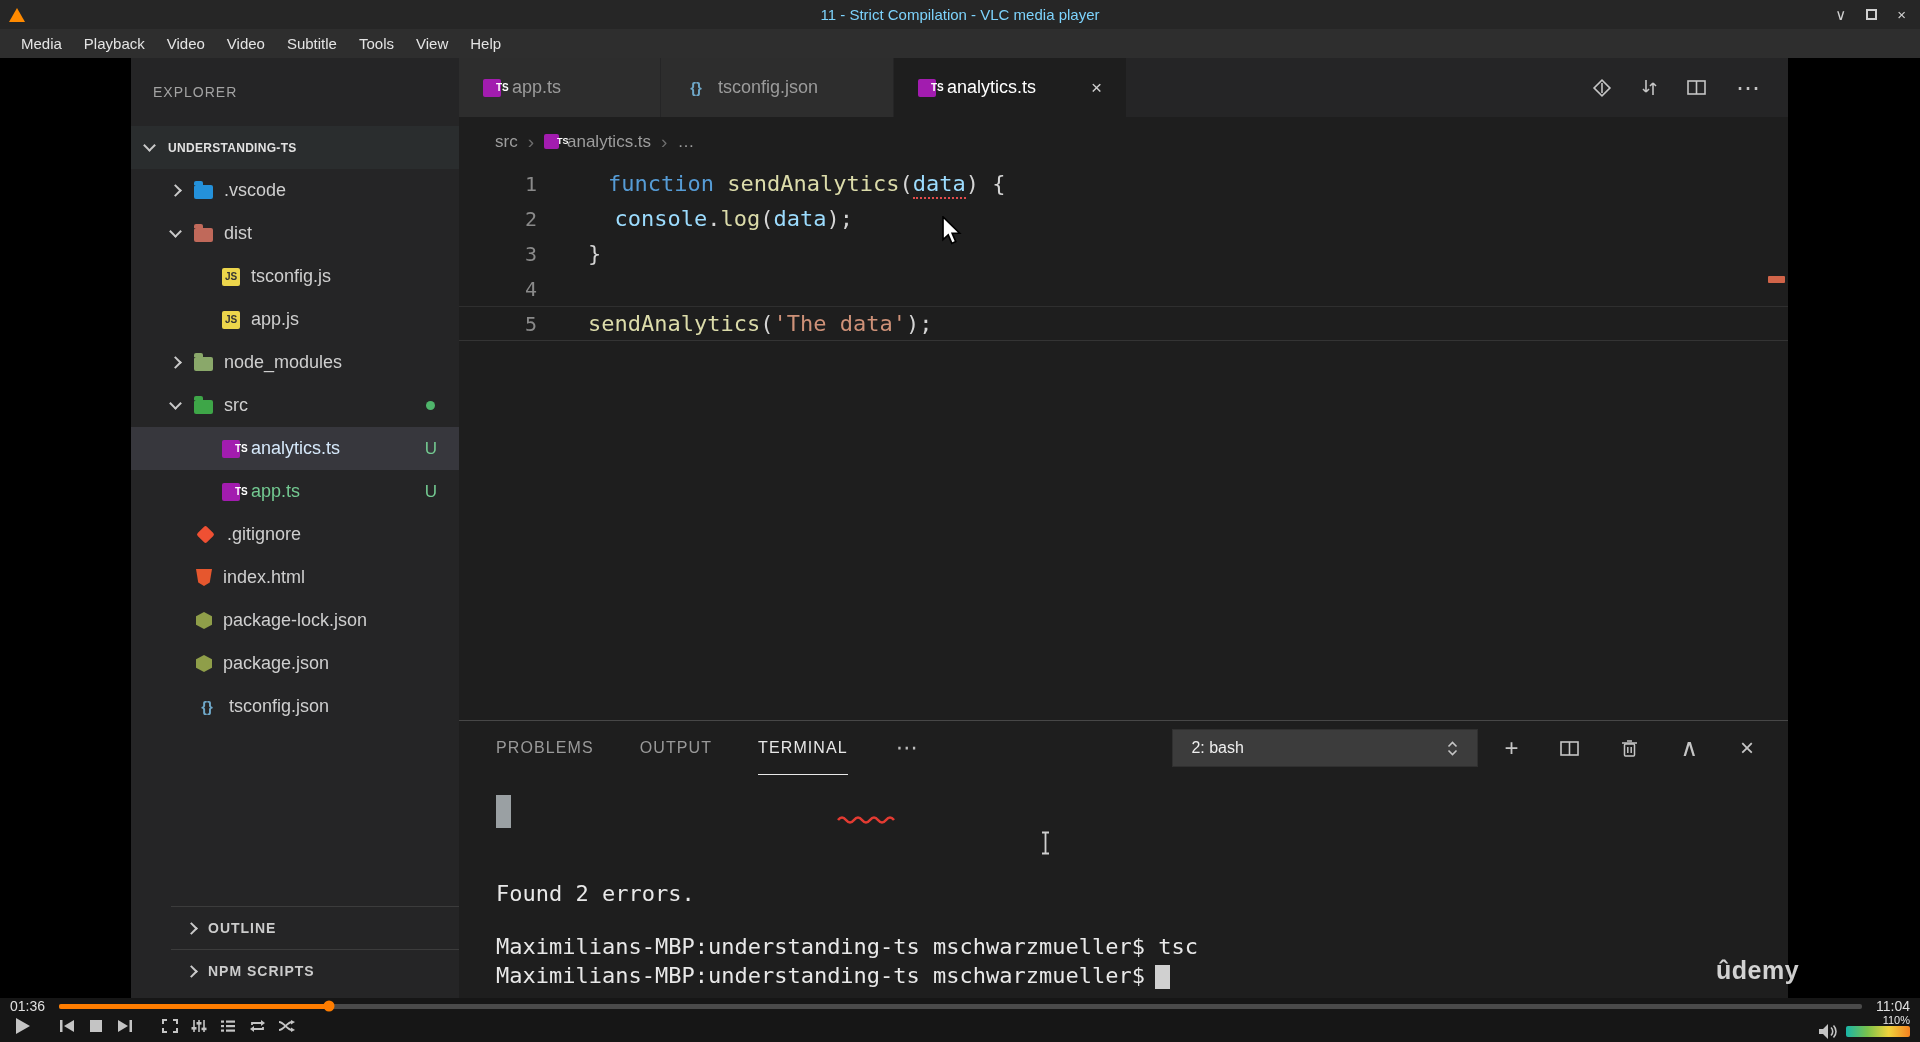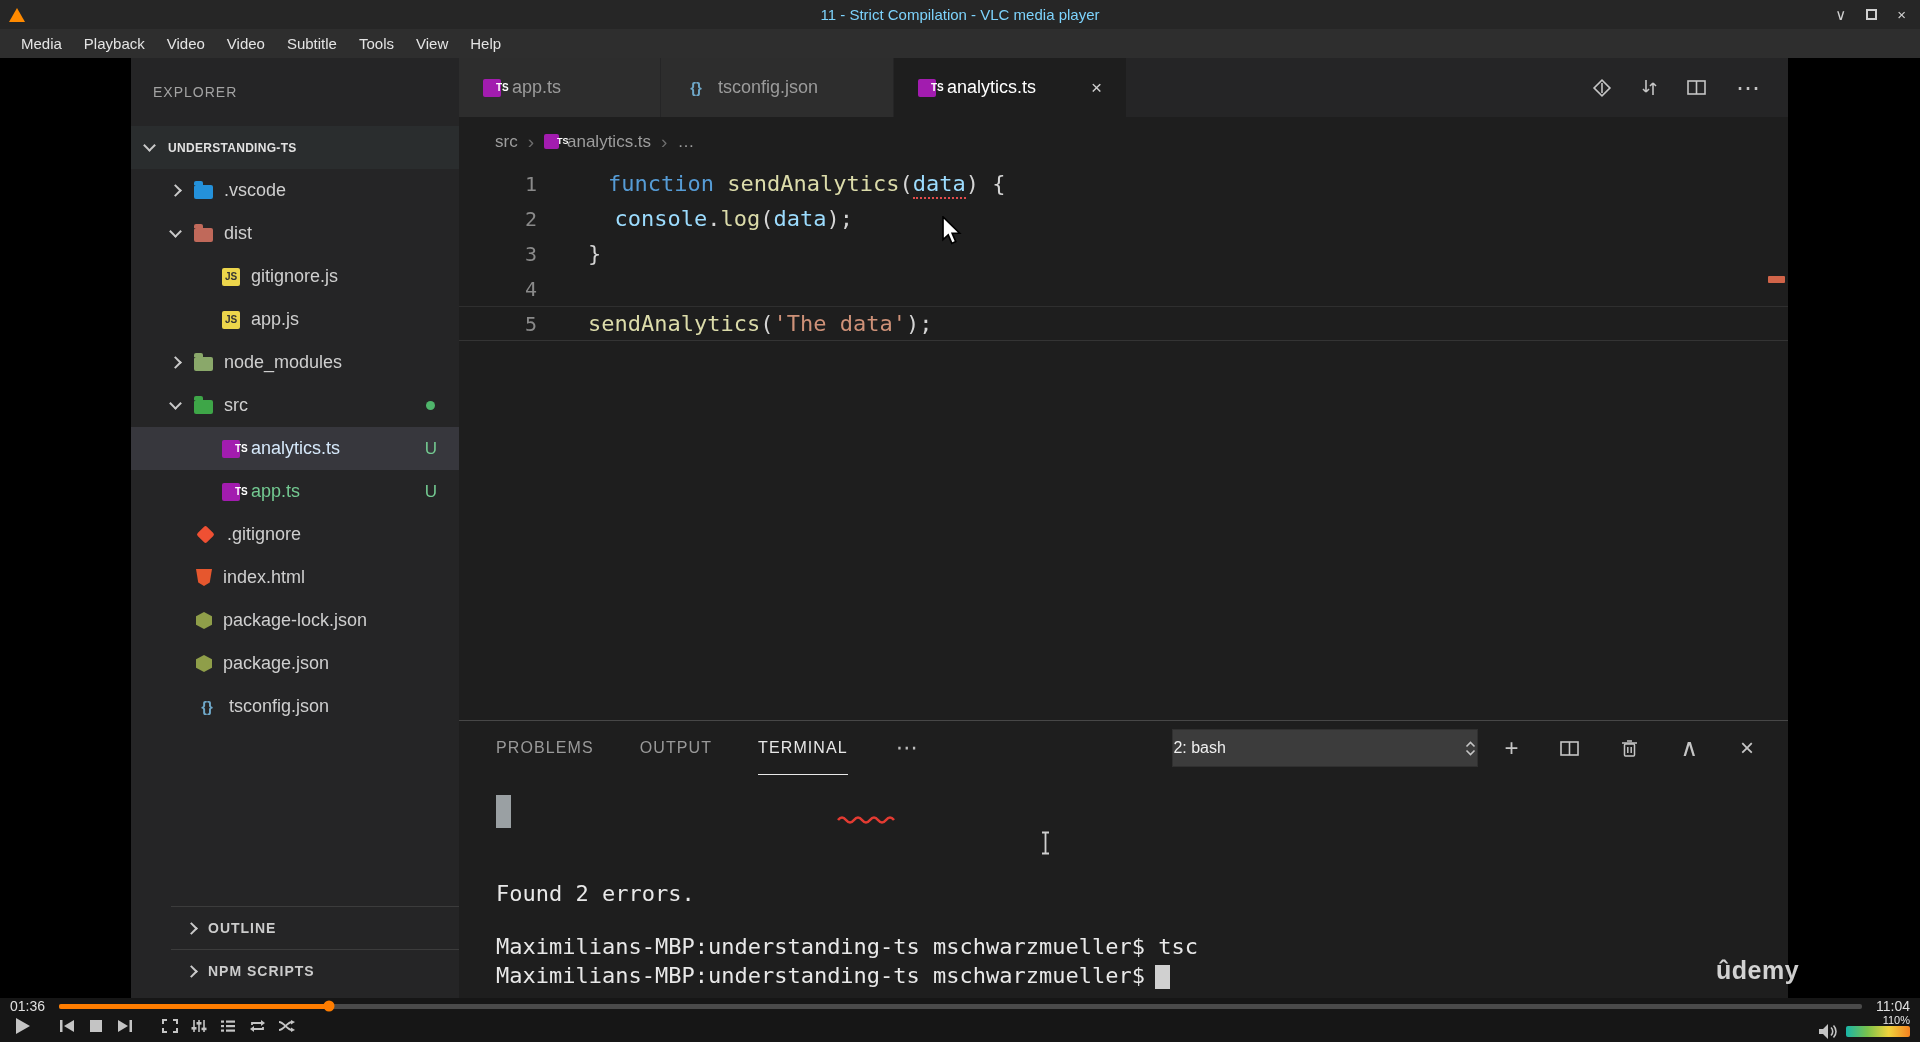--- a/index.html
+++ b/index.html
@@ -100,21 +100,21 @@
   .panel { position:absolute; left:0; top:662px; width:100%; height:278px; background:#1e1e1e;
            border-top:1px solid #474747;text-align:right; }
   .panel-header { height:54px; display:flex; align-items:center; padding-left:37px; position:relative; }
   .ptab { margin-right:46px; font-size:16px; letter-spacing:1.1px; color:#9a9a9a; height:100%;
           display:flex; align-items:center; }
   .ptab.active { color:#e8e8e8; box-shadow:inset 0 -1px 0 #e8e8e8; }
   .panel-more { color:#bdbdbd; font-size:22px; margin-left:2px; }
   .panel-right { position:absolute; right:0; top:0; height:54px; display:flex; align-items:center;
                  gap:42px; padding-right:34px; }
   .shell-select { width:306px; height:38px; background:#3c3c3c; border:1px solid #303030;
-                  display:flex; align-items:center; padding:0 0; color:#efefef; font-size:16px;
+                  display:flex; align-items:center; padding:0 18px; color:#efefef; font-size:16px;
                   margin-right:-16px; }
   .sel-arrows { margin-left:auto; }
   .pi { color:#c5c5c5; font-size:24px; line-height:1; }
 
   .term { position:relative; height:223px; font-family:"DejaVu Sans Mono",monospace; font-size:22px;
           color:#e8e8e8; }
   .t-block { position:absolute; left:37px; top:20px; width:15px; height:33px; background:#9aa0a3; }
   .t-squiggle { position:absolute; left:378px; top:30px; }
   .tline { position:absolute; left:37px; white-space:pre; line-height:29px; }
   .tl1 { top:104px; } .tl2 { top:157px; } .tl3 { top:186px; }
@@ -183,21 +183,21 @@
           <span class="tlabel">.vscode</span>
         </div>
         <div class="trow lv1">
           <span class="chev down"></span>
           <span class="fi fi-folder fi-folder-dist"></span>
           <span class="tlabel">dist</span>
         </div>
         <div class="trow lv2">
           <span class="chev-sp"></span>
           <span class="fi fi-js">JS</span>
-          <span class="tlabel">gitignore.js</span>
+          <span class="tlabel">tsconfig.js</span>
         </div>
         <div class="trow lv2">
           <span class="chev-sp"></span>
           <span class="fi fi-js">JS</span>
           <span class="tlabel">app.js</span>
         </div>
         <div class="trow lv1">
           <span class="chev right"></span>
           <span class="fi fi-folder fi-folder-node_modules"></span>
           <span class="tlabel">node_modules</span>

